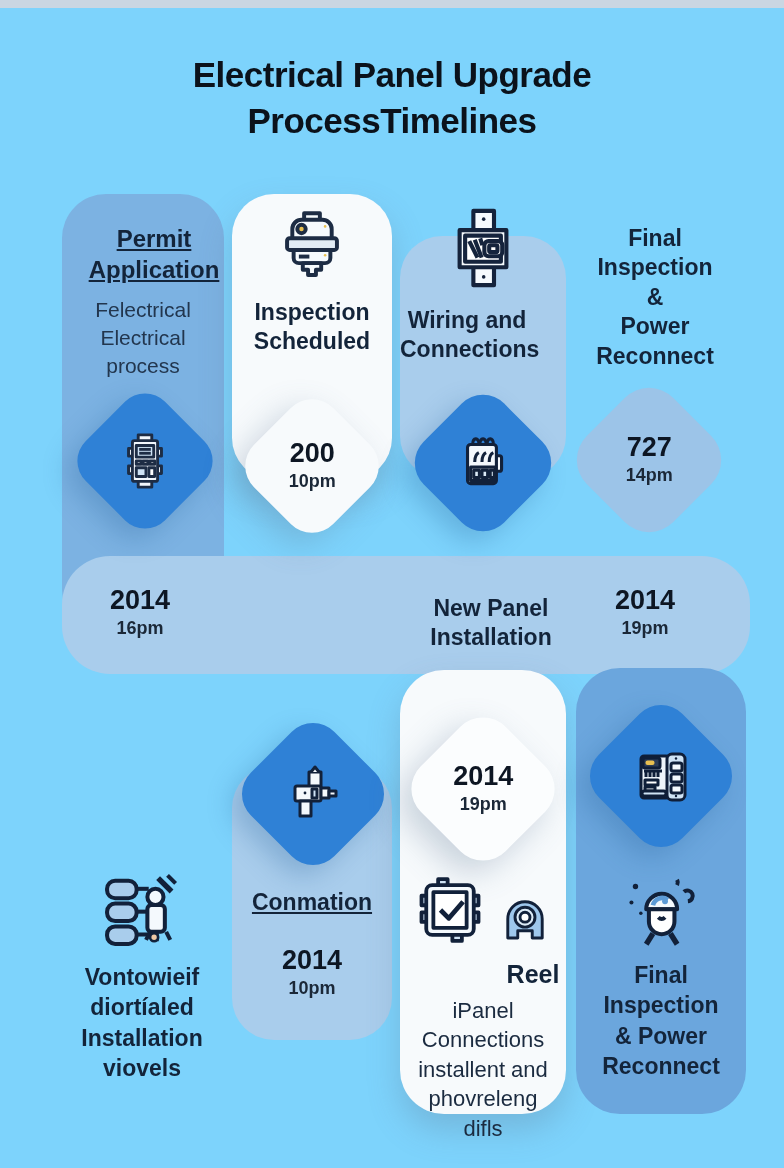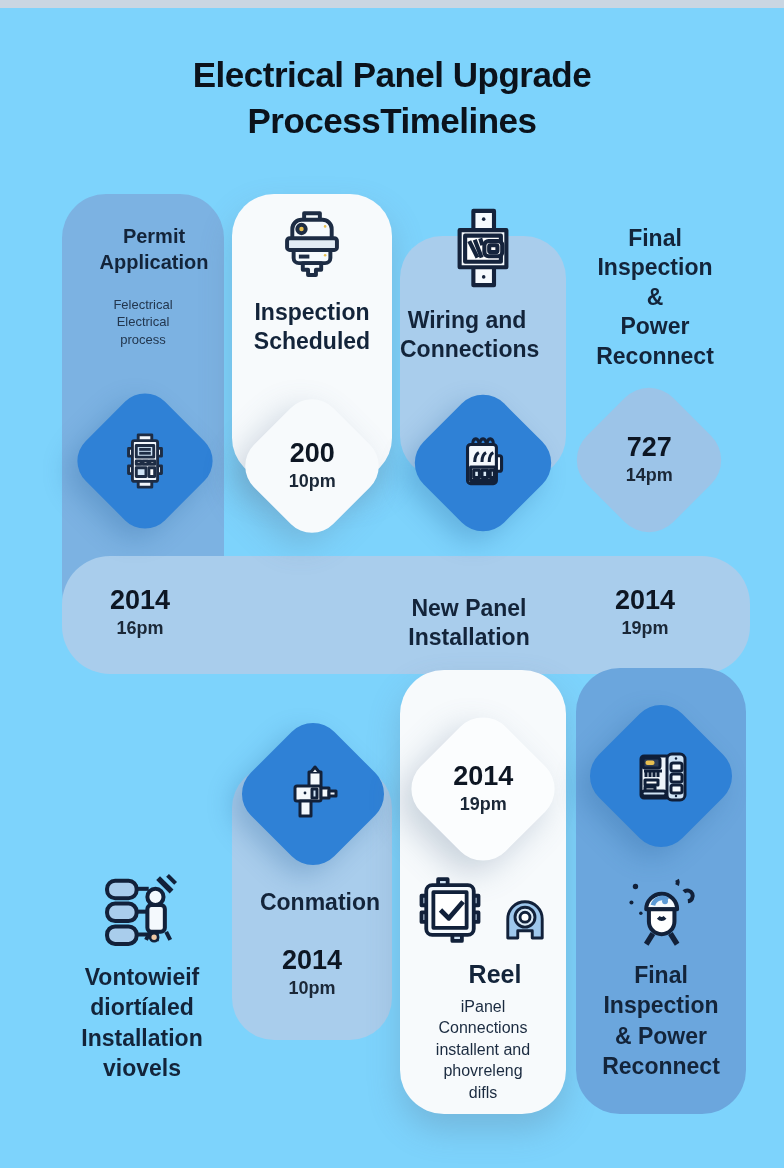--- a/index.html
+++ b/index.html
@@ -1,21 +1,21 @@
 <!DOCTYPE html>
 <html><head>
 <meta charset="utf-8">
 <style>
   html,body{margin:0;padding:0;}
   body{font-family:"Liberation Sans",sans-serif;background:#c9d6e2;}
   #canvas{position:relative;width:784px;height:1168px;margin:8px auto;background:#7dd3fc;overflow:hidden;}
   .abs{position:absolute;}
   .col{position:absolute;}
   .h1{font-weight:700;font-size:23px;line-height:1.28;color:#13243a;text-align:center;white-space:pre-line;}
-  .sub{font-weight:400;font-size:13px;line-height:1.34;color:#22364e;text-align:center;white-space:pre-line;}
+  .sub{font-weight:400;font-size:21px;line-height:1.34;color:#22364e;text-align:center;white-space:pre-line;}
   .big{font-weight:700;font-size:27px;line-height:1.1;color:#0d1623;}
   .time{font-weight:600;font-size:18px;line-height:1.2;color:#1b2838;margin-top:2px;}
   .badge{display:flex;flex-direction:column;align-items:center;justify-content:center;text-align:center;}
   .diamond{position:absolute;transform:rotate(45deg);display:flex;align-items:center;justify-content:center;}
   .diamond .inner{transform:rotate(-45deg);display:flex;flex-direction:column;align-items:center;justify-content:center;text-align:center;width:130%;}
   .shadow-soft{box-shadow:0 16px 32px rgba(92,120,150,.30);}
   .shadow-blue{box-shadow:0 14px 26px rgba(36,92,152,.28);}
   #title{left:0;right:0;top:44px;text-align:center;font-weight:700;font-size:35px;line-height:1.32;color:#0b121b;letter-spacing:-.5px;white-space:pre-line;}
   .iconwrap{position:absolute;display:flex;align-items:center;justify-content:center;}
   svg{display:block;}
@@ -35,21 +35,21 @@
   <div class="col" style="left:400px;top:228px;width:166px;height:242px;border-radius:42px;background:#a9cdec;"></div>
 
   <div class="col" style="left:62px;top:548px;width:688px;height:118px;border-radius:48px;background:#a9cdec;"></div>
 
   <div class="col" style="left:232px;top:758px;width:160px;height:274px;border-radius:42px;background:#a9cdec;"></div>
 
   <div class="col shadow-soft" style="left:400px;top:662px;width:166px;height:444px;border-radius:44px;background:#f7fafc;"></div>
 
   <div class="col" style="left:576px;top:660px;width:170px;height:446px;border-radius:44px;background:#6ba6dd;"></div>
 
-  <div class="abs h1" style="left:62px;top:216px;width:184px;font-size:20px;">Permit
+  <div class="abs h1" style="left:62px;top:216px;width:184px;font-size:24px;text-decoration:underline;">Permit
 Application</div>
   <div class="abs sub" style="left:62px;top:288px;width:162px;">Felectrical
 Electrical
 process</div>
 
   <div class="diamond shadow-blue" style="left:89px;top:397px;width:112px;height:112px;border-radius:28px;background:#2f81d6;">
     <div class="inner">
       <span class="iconwrap" style="position:static;">
         <svg width="62" height="62" viewBox="0 0 64 64">
           <g stroke="#1d2c44" stroke-width="3" stroke-linejoin="round" fill="#f2f7fc">
@@ -150,21 +150,21 @@
     <div class="inner">
       <div class="big">727</div>
       <div class="time">14pm</div>
     </div>
   </div>
 
   <div class="abs badge" style="left:88px;top:578px;width:104px;">
     <div class="big">2014</div>
     <div class="time">16pm</div>
   </div>
-  <div class="abs h1" style="left:390px;top:586px;width:158px;">New Panel
+  <div class="abs h1" style="left:412px;top:586px;width:158px;">New Panel
 Installation</div>
   <div class="abs badge" style="left:593px;top:578px;width:104px;">
     <div class="big">2014</div>
     <div class="time">19pm</div>
   </div>
 
   <span class="iconwrap" style="left:99px;top:862px;width:86px;height:86px;">
     <svg width="86" height="86" viewBox="0 0 64 64">
       <g stroke="#12213a" stroke-width="3" stroke-linejoin="round" fill="none">
         <rect x="6" y="8" width="22" height="13" rx="6" fill="#a9cdec"></rect>
@@ -198,21 +198,21 @@
             <rect x="40" y="26" width="8" height="10"></rect>
             <rect x="48" y="29" width="7" height="5"></rect>
             <rect x="19" y="39" width="11" height="15"></rect>
             <rect x="31" y="27" width="5" height="9" fill="#cfe3f5"></rect>
             <circle cx="24" cy="31" r="1.4" fill="#12213a" stroke="none"></circle>
           </g>
         </svg>
       </span>
     </div>
   </div>
-  <div class="abs h1" style="left:240px;top:880px;width:160px;">Conmation</div>
+  <div class="abs h1" style="left:232px;top:880px;width:160px;text-decoration:underline;">Conmation</div>
   <div class="abs badge" style="left:232px;top:938px;width:160px;">
     <div class="big">2014</div>
     <div class="time">10pm</div>
   </div>
 
   <div class="diamond shadow-soft" style="left:423px;top:721px;width:120px;height:120px;border-radius:32px;background:#fbfdfe;">
     <div class="inner">
       <div class="big">2014</div>
       <div class="time">19pm</div>
     </div>
@@ -236,22 +236,22 @@
     <span class="iconwrap" style="position:static;">
       <svg width="58" height="58" viewBox="0 0 64 64">
         <g stroke="#12213a" stroke-width="3.2" stroke-linejoin="round">
           <path d="M13 53 v-21 a19 19 0 0 1 38 0 v21 h-11 v-8 h-16 v8 z" fill="#9ec7ec"></path>
           <circle cx="32" cy="30" r="11" fill="#dcebf7"></circle>
           <circle cx="32" cy="30" r="5.5" fill="#fff"></circle>
         </g>
       </svg>
     </span>
   </div>
-  <div class="abs h1" style="left:400px;top:950px;width:190px;font-size:25px;">Reel</div>
-  <div class="abs sub" style="left:400px;top:988px;width:166px;font-size:16px;color:#1b2b40;">iPanel
+  <div class="abs h1" style="left:400px;top:950px;width:190px;font-size:25px;padding-left:38px;">Reel</div>
+  <div class="abs sub" style="left:400px;top:988px;width:166px;font-size:22px;color:#1b2b40;">iPanel
 Connections
 installent and
 phovreleng
 difls</div>
 
   <div class="diamond shadow-blue" style="left:602px;top:709px;width:118px;height:118px;border-radius:30px;background:#2f81d6;">
     <div class="inner">
       <span class="iconwrap" style="position:static;">
         <svg width="64" height="64" viewBox="0 0 64 64">
           <g stroke="#0f1e38" stroke-width="3" stroke-linejoin="round" fill="#eef5fb">

